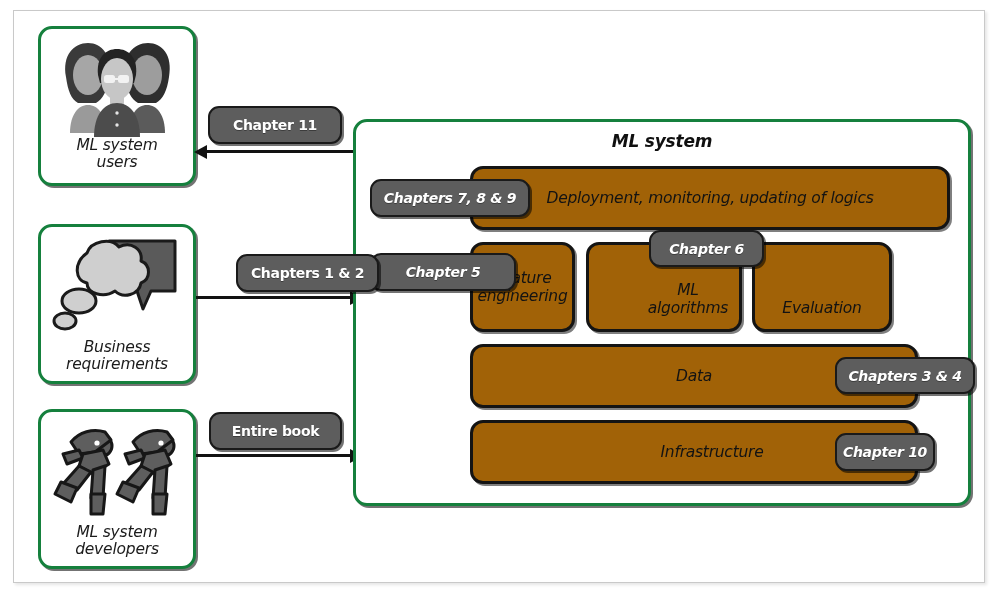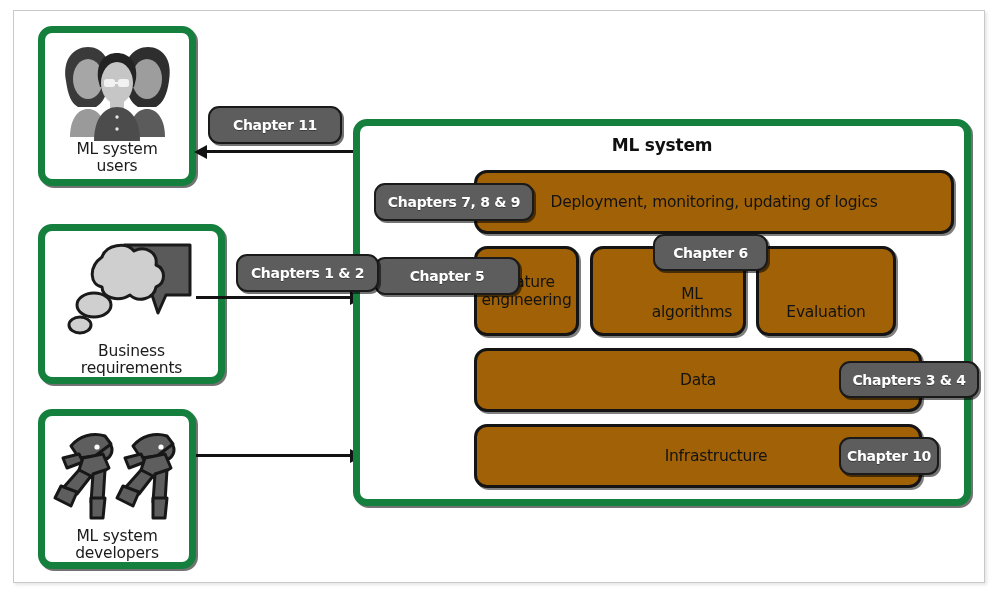--- a/index.html
+++ b/index.html
@@ -16,23 +16,24 @@
     background:#ffffff;
     border:1px solid #c9c9c9;
     box-shadow:2px 2px 3px rgba(0,0,0,.10);
     box-sizing:border-box;
   }
 
   
   .rbox{
     position:absolute;box-sizing:border-box;
     background:#ffffff;
-    border:7px solid #15803d;
+    border:3px solid #15803d;
     border-radius:14px;
     box-shadow:2px 2px 0 rgba(0,0,0,.55);
+    font-style:italic;
   }
 
   
   .actor{
     display:flex;flex-direction:column;align-items:center;justify-content:flex-start;
   }
   .actor .art{position:relative;flex:0 0 auto;}
   .actor .caption{
     text-align:center;color:#1b1b1b;
     font-size:15.5px;line-height:17px;font-weight:400;
@@ -122,21 +123,21 @@
         <circle cx="69" cy="76" r="1.7" fill="#e6e6e6"></circle>
         <circle cx="69" cy="88" r="1.7" fill="#e6e6e6"></circle>
       </svg>
     </div>
     <div class="caption">
       <div>ML system</div>
       <div>users</div>
     </div>
   </div>
 
-  <div class="rbox actor" style="left:24px;top:213px;width:187px;height:160px;padding-top:6px;">
+  <div class="rbox actor" style="left:24px;top:213px;width:158px;height:160px;padding-top:6px;">
     <div class="art">
       <svg width="140" height="104" viewBox="0 0 140 104">
 
         <path d="M62 8 L128 8 L128 58 L104 58 L96 76 L90 58 L62 58 Z" fill="#5a5a5a" stroke="#1a1a1a" stroke-width="3" stroke-linejoin="round"></path>
 
         <path d="M40 20 C44 8 64 4 72 14 C84 8 96 16 94 28 C104 32 104 46 94 50 C92 62 76 66 68 58 C56 66 40 60 40 50 C28 48 26 30 40 20 Z" fill="#cfcfcf" stroke="#1a1a1a" stroke-width="3" stroke-linejoin="round"></path>
         <ellipse cx="32" cy="68" rx="17" ry="12" fill="#cfcfcf" stroke="#1a1a1a" stroke-width="3"></ellipse>
         <ellipse cx="18" cy="88" rx="11" ry="8" fill="#cfcfcf" stroke="#1a1a1a" stroke-width="3"></ellipse>
       </svg>
     </div>
@@ -186,20 +187,21 @@
   <div class="arrow-line" style="left:190px;top:139px;width:155px;"></div>
   <div class="arrow-head left" style="left:180px;top:133.5px;"></div>
   <div class="badge" style="left:194px;top:95px;width:134px;height:38px;">Chapter 11</div>
 
   <div class="arrow-line" style="left:182px;top:285px;width:162px;"></div>
   <div class="arrow-head right" style="left:336px;top:279.5px;"></div>
   <div class="badge" style="left:193px;top:243px;width:143px;height:38px;margin-left:29px;">Chapters 1 &amp; 2</div>
 
   <div class="arrow-line" style="left:182px;top:443px;width:162px;"></div>
   <div class="arrow-head right" style="left:336px;top:437.5px;"></div>
+  <div class="badge" style="left:195px;top:401px;width:133px;height:38px;">Entire book</div>
 
   <div class="rbox" id="ml-system-box" style="left:339px;top:108px;width:618px;height:387px;">
 
     <div id="ml-system-title">ML system</div>
 
     <div class="layer" style="left:114px;top:44px;width:480px;height:64px;">Deployment, monitoring, updating of logics</div>
 
     <div class="layer" style="left:114px;top:120px;width:105px;height:90px;flex-direction:column;">
       <span style="white-space:pre-line;">Feature
 engineering</span>

